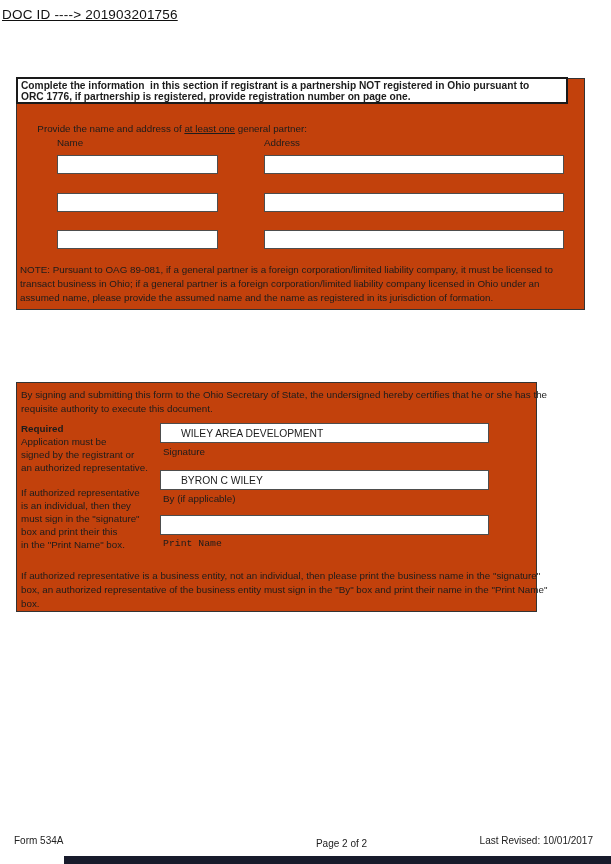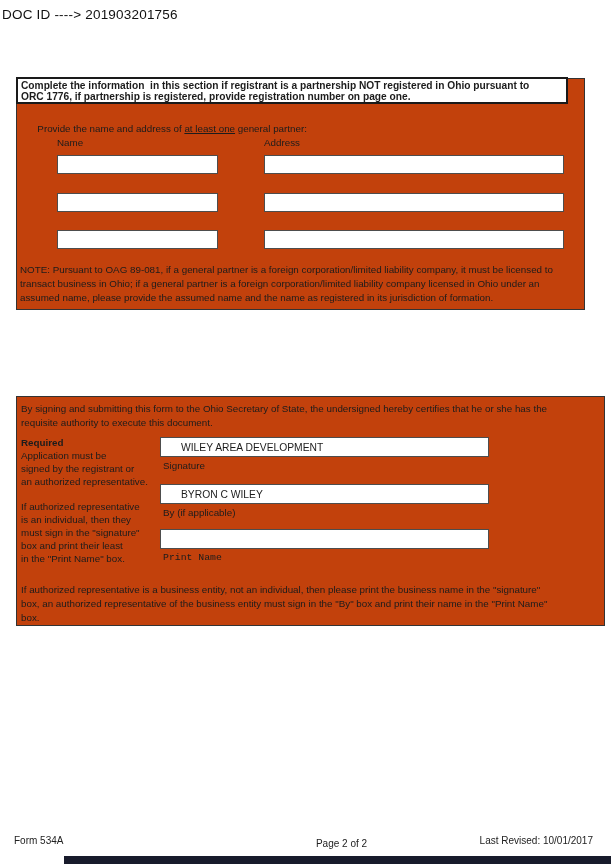--- a/index.html
+++ b/index.html
@@ -13,20 +13,21 @@
     color: #1c1c1c;
     overflow: hidden;
   }
   .abs { position: absolute; }
   .doc-id {
     left: 2px; top: 7px;
     font-size: 13.5px;
     letter-spacing: 0.2px;
     color: #111;
     white-space: pre;
+    text-decoration: underline;
   }
   .section-box {
     border: 1px solid #333;
     background: #c2410c;
   }
   .header-box {
     border: 2px solid #1a1a1a;
     background: #fff;
     font-weight: bold;
     font-size: 10.2px;
@@ -86,40 +87,40 @@
     <input class="abs ibox" style="left: 40px; top: 151px; width: 161px; height: 19px;" value="">
     <input class="abs ibox" style="left: 247px; top: 151px; width: 300px; height: 19px;" value="">
 
     <div class="abs para" style="left:3px; top:184px;">
         <div class="line">NOTE: Pursuant to OAG 89-081, if a general partner is a foreign corporation/limited liability company, it must be licensed to</div>
         <div class="line">transact business in Ohio; if a general partner is a foreign corporation/limited liability company licensed in Ohio under an</div>
         <div class="line">assumed name, please provide the assumed name and the name as registered in its jurisdiction of formation.</div>
       </div>
   </div>
 
-  <div class="abs section-box" style="left:16px; top:396px; width:589px; height:230px;">
+  <div class="abs section-box" style="left:16px; top:382px; width:521px; height:230px;">
 
     <div class="abs para" style="left:4px; top:5px;">
         <div class="line">By signing and submitting this form to the Ohio Secretary of State, the undersigned hereby certifies that he or she has the</div>
         <div class="line">requisite authority to execute this document.</div>
       </div>
 
     <div class="abs" style="left:4px; top:39px; width:148px;">
       <div class="smalltext bold">Required</div>
       <div class="smalltext lines">
           <div class="line">Application must be</div>
           <div class="line">signed by the registrant or</div>
           <div class="line">an authorized representative.</div>
         </div>
       <div class="gap"></div>
       <div class="smalltext lines">
           <div class="line">If authorized representative</div>
           <div class="line">is an individual, then they</div>
           <div class="line">must sign in the "signature"</div>
-          <div class="line">box and print their least</div>
+          <div class="line">box and print their this</div>
           <div class="line">in the "Print Name" box.</div>
         </div>
     </div>
 
     <input class="abs ibox" style="left: 143px; top: 40px; width: 329px; height: 20px;" value="WILEY AREA DEVELOPMENT">
     <div class="abs field-label" style="left:146px; top:63px;">Signature</div>
 
     <input class="abs ibox" style="left: 143px; top: 87px; width: 329px; height: 20px;" value="BYRON C WILEY">
     <div class="abs field-label" style="left:146px; top:110px;">By (if applicable)</div>
 

